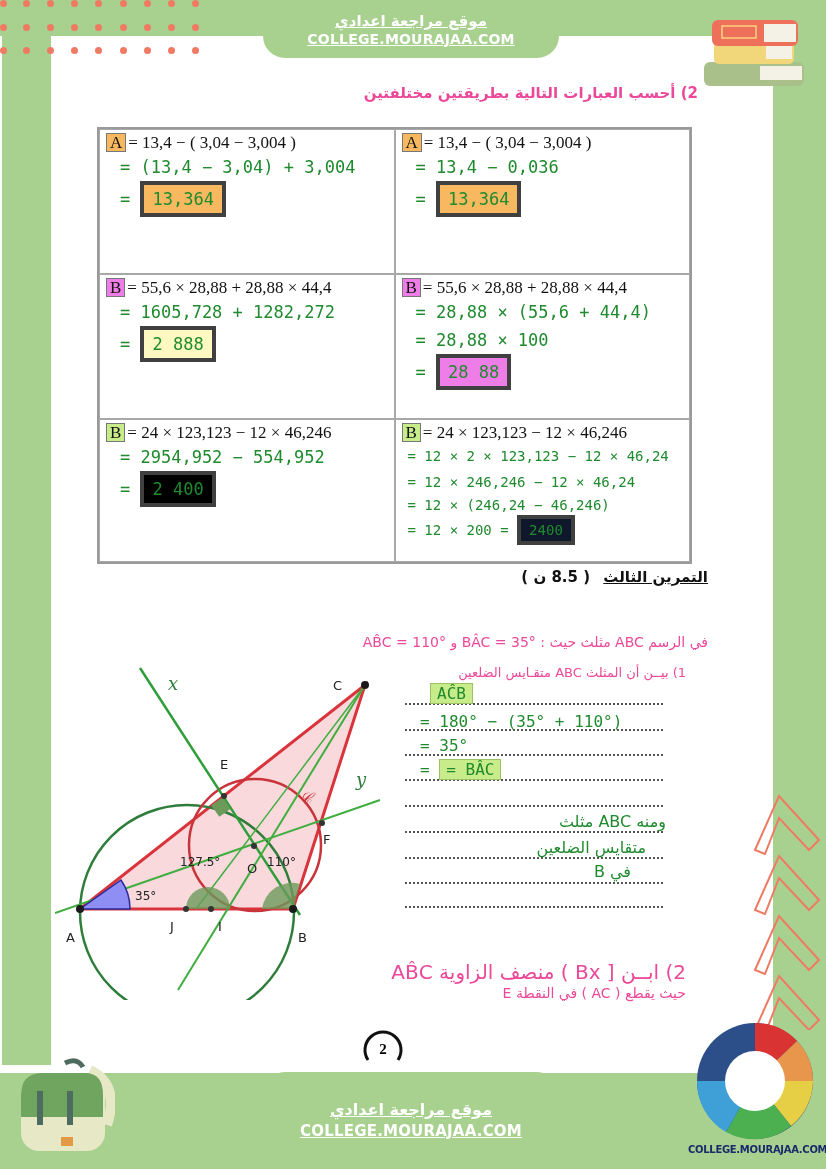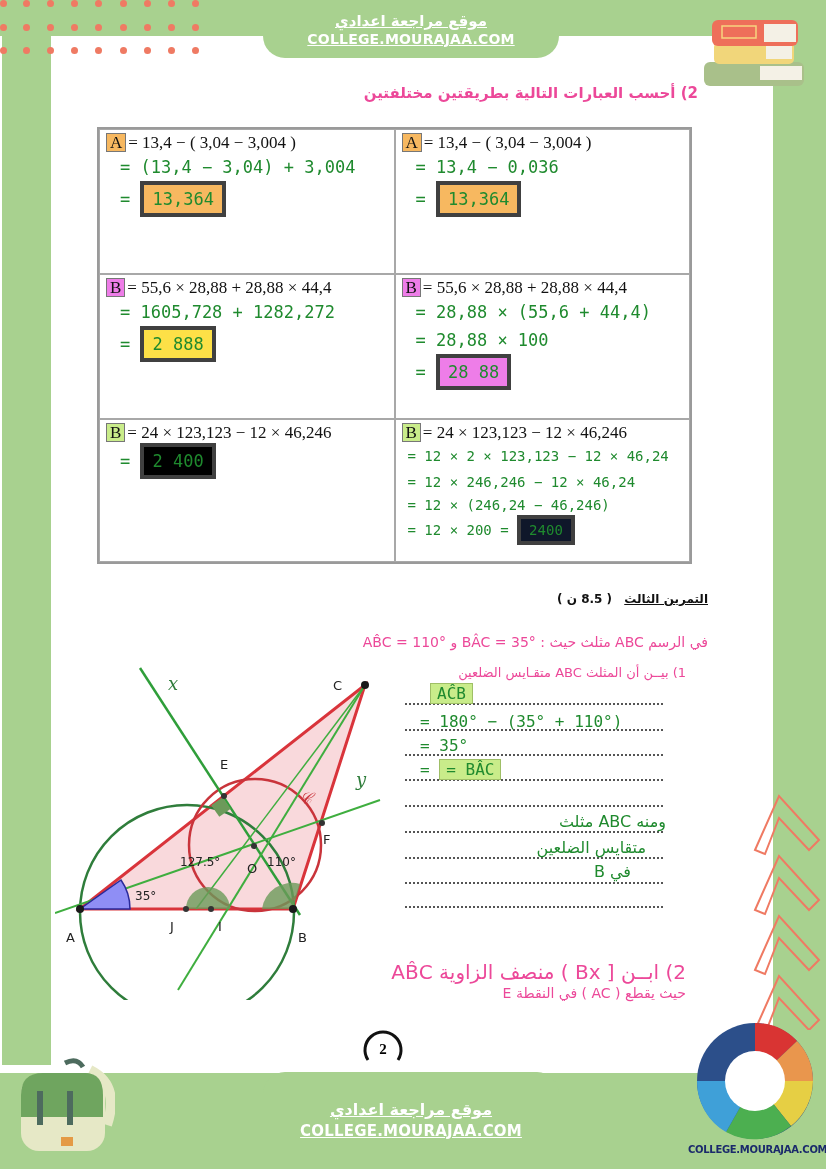--- a/index.html
+++ b/index.html
@@ -9,21 +9,21 @@
   .banner { position:absolute; left:263px; width:296px; background:#a8d18f; border-radius:22px 22px 0 0; text-align:center; color:#fff; font-family:"DejaVu Sans", sans-serif; font-weight:bold; }
   .banner .ar { font-size:15px; text-decoration:underline; line-height:18px; }
   .banner .en { font-size:14px; text-decoration:underline; line-height:18px; letter-spacing:0.2px; }
   .q-title { position:absolute; right:128px; top:84px; font-size:15px; font-weight:bold; direction:rtl; font-family:"DejaVu Sans", sans-serif; color:#ec4899; }
   .tbl { position:absolute; left:97px; top:127px; width:595px; height:437px; border:2px solid #9a9a9a; box-sizing:border-box; display:grid; grid-template-columns:1fr 1fr; grid-template-rows:145px 145px 1fr; }
   .cell { border:1px solid #a8a8a8; position:relative; padding:3px 6px; box-sizing:border-box; overflow:hidden; }
   .cell .head { font-family:"Liberation Serif", serif; font-size:17px; color:#111; white-space:nowrap; }
   .tag { display:inline-block; padding:0 3px; border:1px solid #777; margin-right:2px; line-height:17px; }
   .hw { font-family:"DejaVu Sans Mono", monospace; color:#1f8a2e; font-size:17px; white-space:nowrap; line-height:28px; padding-left:14px; }
   .box { display:inline-block; padding:0 8px; border:4px solid #404040; }
-  .sec-title { position:absolute; right:118px; top:592px; font-family:"DejaVu Sans", sans-serif; font-weight:bold; font-size:12px; direction:rtl; color:#111; }
+  .sec-title { position:absolute; right:118px; top:568px; font-family:"DejaVu Sans", sans-serif; font-weight:bold; font-size:15px; direction:rtl; color:#111; }
   .sec-title u { text-decoration:underline; }
   .line { position:absolute; font-family:"DejaVu Sans", sans-serif; font-size:13px; direction:rtl; color:#ec4899; white-space:nowrap; }
   .dots { position:absolute; left:405px; width:258px; border-bottom:2px dotted #555; height:0; }
   .ans { position:absolute; font-family:"DejaVu Sans Mono", monospace; color:#1f8a2e; font-size:16px; white-space:nowrap; }
   .ans .hl { background:#c9ec8a; padding:0 6px; border:1px solid #9fbf66; }
   .figure { position:absolute; left:55px; top:660px; width:345px; height:340px; }
   .pagenum { position:absolute; left:358px; top:1028px; width:50px; height:42px; text-align:center; font-family:"Liberation Serif", serif; font-weight:bold; font-size:15px; line-height:42px; }
   .brand { position:absolute; left:688px; top:1144px; width:132px; text-align:center; font-family:"DejaVu Sans", sans-serif; font-weight:bold; font-size:10px; color:#1b2a6b; letter-spacing:-0.3px; }
 </style>
 </head>
@@ -90,31 +90,32 @@
   </div>
   <div class="cell">
     <div class="head"><span class="tag" style="background:#f7b860">A</span><span>= 13,4 − ( 3,04 − 3,004 )</span></div>
     <div class="hw">= 13,4 − 0,036</div>
     <div class="hw">= <span class="box" style="background:#f7b860">13,364</span></div>
   </div>
 
   <div class="cell">
     <div class="head"><span class="tag" style="background:#ee7de8">B</span><span>= 55,6 × 28,88 + 28,88 × 44,4</span></div>
     <div class="hw">= 1605,728 + 1282,272</div>
-    <div class="hw">= <span class="box" style="background:#fde047">2 888</span></div>
+    <div class="hw">= <span class="box" style="background:#fef9c3">2 888</span></div>
   </div>
   <div class="cell">
     <div class="head"><span class="tag" style="background:#ee7de8">B</span><span>= 55,6 × 28,88 + 28,88 × 44,4</span></div>
     <div class="hw">= 28,88 × (55,6 + 44,4)</div>
     <div class="hw">= 28,88 × 100</div>
     <div class="hw">= <span class="box" style="background:#ee7de8">28 88</span></div>
   </div>
 
   <div class="cell">
     <div class="head"><span class="tag" style="background:#c9ec8a">B</span><span>= 24 × 123,123 − 12 × 46,246</span></div>
+    <div class="hw">= 2954,952 − 554,952</div>
     <div class="hw">= <span class="box" style="background:#000000">2 400</span></div>
   </div>
   <div class="cell">
     <div class="head"><span class="tag" style="background:#c9ec8a">B</span><span>= 24 × 123,123 − 12 × 46,246</span></div>
     <div class="hw" style="font-size:14px;line-height:26px;padding-left:6px">= 12 × 2 × 123,123 − 12 × 46,24</div>
     <div class="hw" style="font-size:14px;line-height:26px;padding-left:6px">= 12 × 246,246 − 12 × 46,24</div>
     <div class="hw" style="font-size:14px;line-height:20px;padding-left:6px">= 12 × (246,24 − 46,246)</div>
     <div class="hw" style="font-size:14px;line-height:22px;padding-left:6px"><span>= 12 × 200 =</span> <span class="box" style="background:#0f172a">2400</span></div>
   </div>
 </div>

